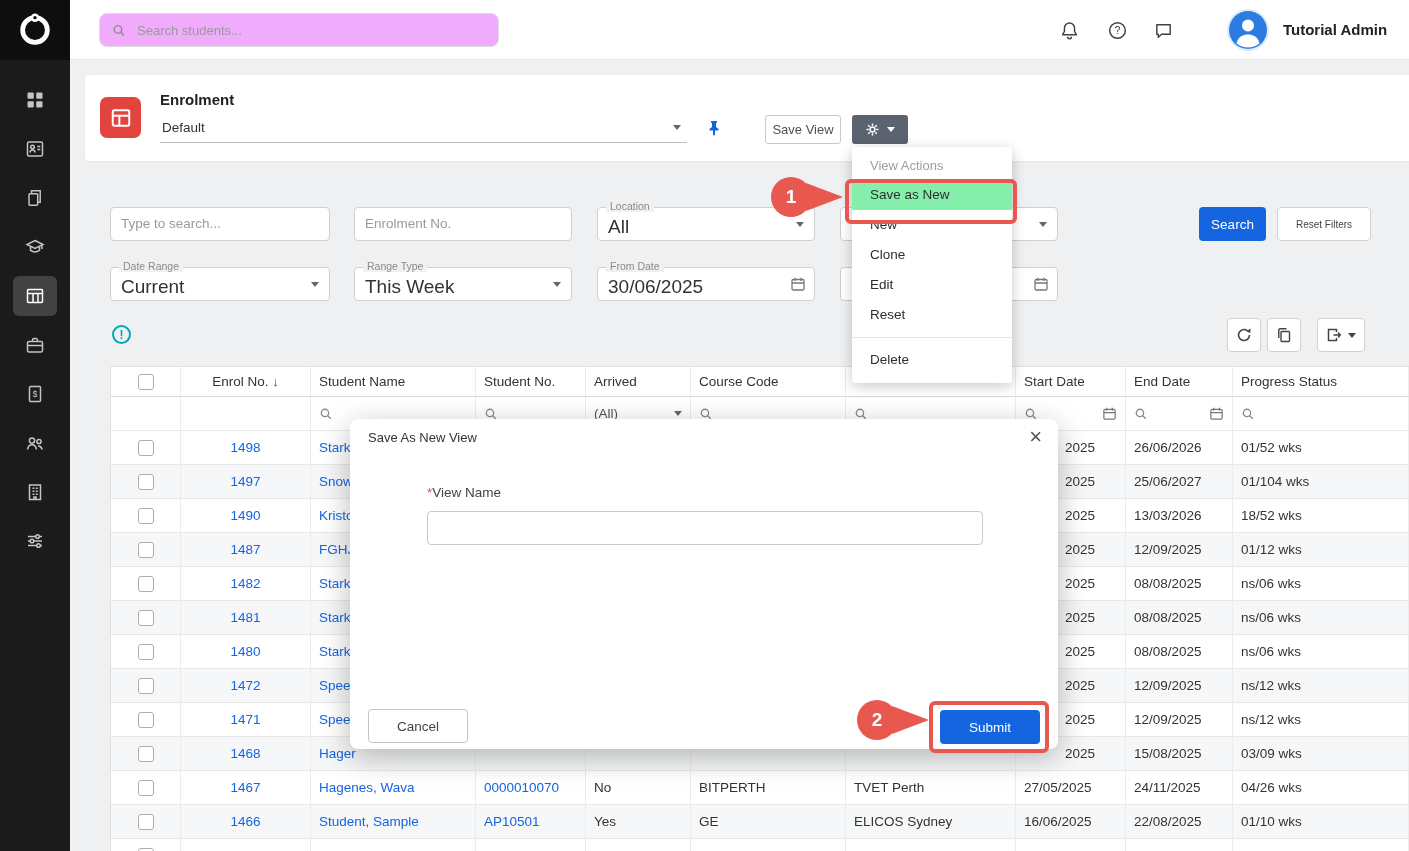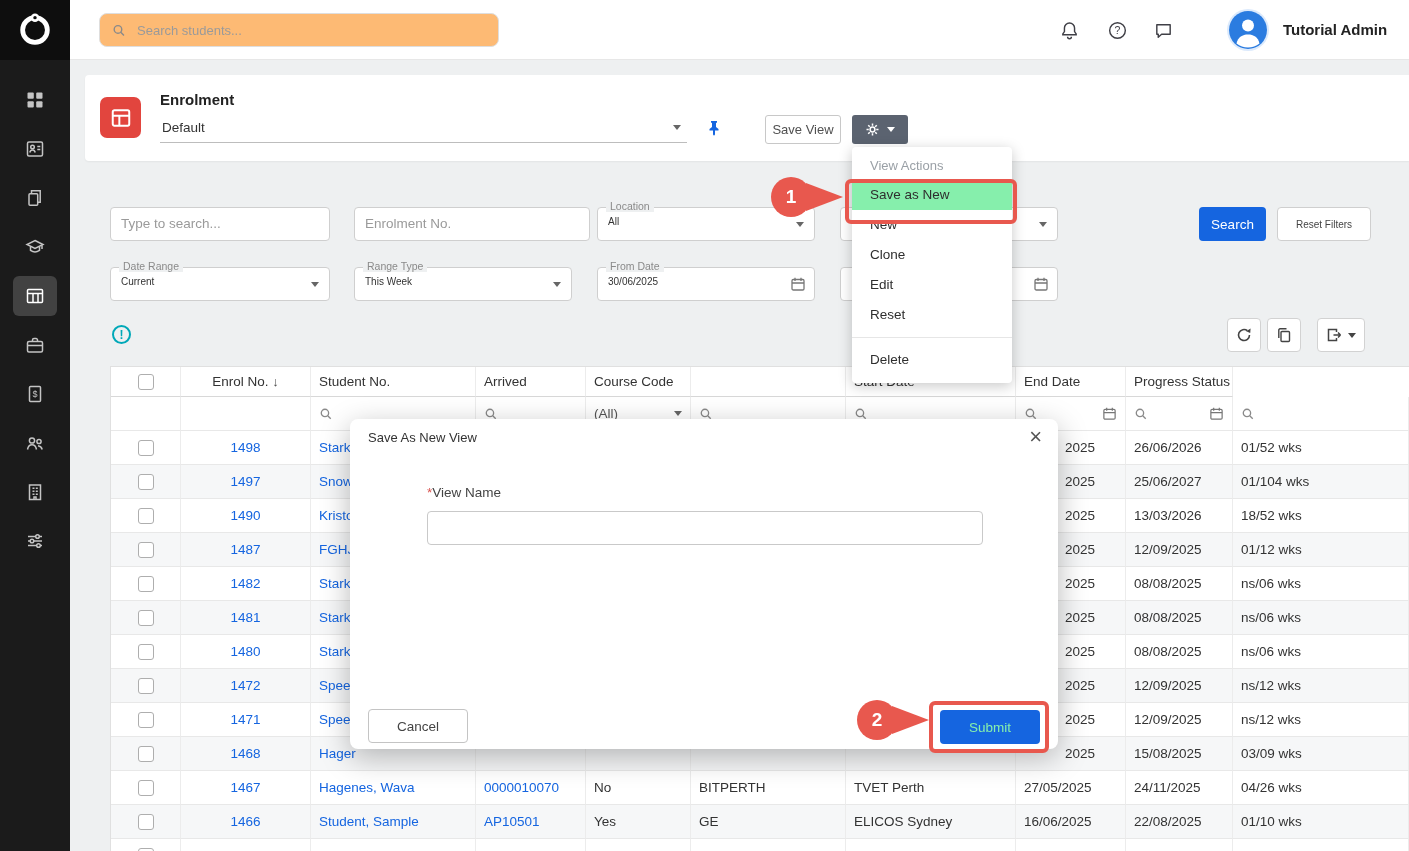--- a/index.html
+++ b/index.html
@@ -15,21 +15,21 @@
   #sidebar { position:absolute; left:0; top:0; width:70px; height:851px; background:#1b1b1b; z-index:30; }
   #logo { width:70px; height:60px; background:#0e0e0e; display:flex; align-items:center; justify-content:center; }
   #side-items { position:absolute; top:80px; left:0; width:70px; display:flex; flex-direction:column; align-items:center; gap:9px; }
   .side-item { width:44px; height:40px; border-radius:6px; display:flex; align-items:center; justify-content:center; cursor:pointer; }
   .side-item.active { background:#424242; }
   .side-item svg { stroke:#c4c4c4; fill:none; stroke-width:1.5; }
   .side-item.active svg { stroke:#ffffff; }
 
   
   #topbar { position:absolute; left:70px; top:0; width:1339px; height:60px; background:#fff; border-bottom:1px solid #e7e7e7; z-index:20; }
-  #search-box { position:absolute; left:29px; top:13px; width:400px; height:34px; border:1px solid #dedede; border-radius:8px; background:#fdba74; display:flex; align-items:center; padding:0 12px; gap:9px; }
+  #search-box { position:absolute; left:29px; top:13px; width:400px; height:34px; border:1px solid #dedede; border-radius:8px; background:#f0abfc; display:flex; align-items:center; padding:0 12px; gap:9px; }
   #search-box input { border:0; outline:0; background:transparent; font:inherit; color:#555; width:100%; }
   #search-box input::placeholder { color:#9a9a9a; }
   .tb-icon { position:absolute; top:19px; width:22px; height:22px; display:flex; align-items:center; justify-content:center; cursor:pointer; }
   #bell { left:988px; } #help { left:1036px; } #chat { left:1082px; }
   #avatar { position:absolute; left:1159px; top:11px; width:38px; height:38px; border-radius:50%; box-shadow:0 0 0 2px #dceafc; cursor:pointer; }
   #user-name { position:absolute; left:1213px; top:21px; font-size:15px; font-weight:700; color:#222; }
 
   
   #viewbar { position:absolute; left:85px; top:75px; width:1324px; height:86px; background:#fff; border-radius:4px 0 0 4px; box-shadow:0 1px 2px rgba(0,0,0,.05); z-index:5; }
   #app-tile { position:absolute; left:15px; top:22px; width:41px; height:41px; background:#e2453e; border-radius:7px; display:flex; align-items:center; justify-content:center; }
@@ -45,25 +45,25 @@
 
   
   #view-menu { position:absolute; left:852px; top:147px; width:160px; background:#fff; border-radius:4px; box-shadow:0 3px 14px rgba(0,0,0,.22); padding:5px 0 8px 0; z-index:40; }
   .menu-header { height:28px; line-height:28px; padding:0 18px; color:#9aa0a6; font-size:13px; }
   .menu-item { height:30px; line-height:30px; padding:0 18px; font-size:13.5px; color:#2e2e2e; cursor:pointer; }
   .menu-item.selected { background:#86efac; }
   .menu-sep { height:1px; background:#e6e6e6; margin:7px 0; }
 
   
   .f { position:absolute; height:34px; background:#fff; border:1px solid #cfcfcf; border-radius:4px; }
-  #f1 { left:110px; top:207px; width:220px; } #f2 { left:354px; top:207px; width:236px; }
+  #f1 { left:110px; top:207px; width:220px; } #f2 { left:354px; top:207px; width:218px; }
   #f3 { left:597px; top:207px; width:218px; } #f4 { left:840px; top:207px; width:218px; }
   #f5 { left:110px; top:267px; width:220px; } #f6 { left:354px; top:267px; width:218px; }
   #f7 { left:597px; top:267px; width:218px; } #f8 { left:840px; top:267px; width:218px; }
-  .f .val { position:absolute; left:10px; top:8px; font-size:10px; color:#333; }
+  .f .val { position:absolute; left:10px; top:8px; font-size:19px; color:#333; }
   .f .ph { position:absolute; left:10px; top:8px; font-size:13.5px; color:#9a9a9a; }
   .f .flabel { position:absolute; left:8px; top:-8px; background:#eef0f1; padding:0 4px; font-size:10.5px; color:#8a8a8a; }
   .f .caret { position:absolute; right:10px; top:14px; }
   .f .cal { position:absolute; right:8px; top:8px; }
   #search-btn { position:absolute; left:1199px; top:207px; width:67px; height:34px; background:#1565e0; border-radius:4px; color:#fff; font-size:13.5px; display:flex; align-items:center; justify-content:center; cursor:pointer; z-index:6; }
   #resetf-btn { position:absolute; left:1277px; top:207px; width:94px; height:34px; background:#fff; border:1px solid #cfcfcf; border-radius:4px; color:#444; font-size:10px; display:flex; align-items:center; justify-content:center; cursor:pointer; z-index:6; }
 
   #info-icon { position:absolute; left:112px; top:325px; width:19px; height:19px; border:2px solid #00a8b8; border-radius:50%; color:#00a8b8; font-weight:700; font-size:12px; display:flex; align-items:center; justify-content:center; cursor:pointer; }
 
   .gbtn { position:absolute; top:318px; height:34px; background:#fff; border:1px solid #d2d2d2; border-radius:4px; display:flex; align-items:center; justify-content:center; gap:5px; cursor:pointer; }
@@ -86,21 +86,21 @@
   .sort-arrow { color:#4a4a4a; font-size:13px; }
 
   
   #modal { position:absolute; left:350px; top:419px; width:708px; height:330px; background:#fff; border-radius:8px; box-shadow:0 8px 30px rgba(0,0,0,.28); z-index:50; }
   #modal-title { position:absolute; left:18px; top:11px; font-size:13px; color:#333; }
   #modal-close { position:absolute; right:16px; top:5px; font-size:22px; color:#555; cursor:pointer; }
   #modal-label { position:absolute; left:77px; top:66px; font-size:13.5px; color:#444; }
   #modal-label .req { color:#d9534f; }
   #modal-input { position:absolute; left:77px; top:92px; width:556px; height:34px; border:1px solid #c9c9c9; border-radius:4px; font:inherit; padding:0 10px; outline:none; }
   #modal-cancel { position:absolute; left:18px; top:290px; width:100px; height:34px; background:#fff; border:1px solid #c4c4c4; border-radius:4px; color:#444; font-size:13.5px; display:flex; align-items:center; justify-content:center; cursor:pointer; }
-  #modal-submit { position:absolute; left:590px; top:291px; width:100px; height:34px; background:#1565e0; border-radius:4px; color:#86efac; font-size:13.5px; display:flex; align-items:center; justify-content:center; cursor:pointer; }
+  #modal-submit { position:absolute; left:590px; top:291px; width:100px; height:34px; background:#1565e0; border-radius:4px; color:#ffffff; font-size:13.5px; display:flex; align-items:center; justify-content:center; cursor:pointer; }
 
   
   .ann-circle { position:absolute; width:40px; height:40px; border-radius:50%; background:#e8584e; color:#fff; font-weight:700; font-size:19px; display:flex; align-items:center; justify-content:center; z-index:60; }
   .ann-arrow { position:absolute; width:0; height:0; border-top:14px solid transparent; border-bottom:14px solid transparent; border-left:37px solid #e8584e; z-index:60; }
   .ann-box { position:absolute; border:4px solid #e8584e; border-radius:6px; z-index:60; }
   #ann1-circle { left:771px; top:177px; } #ann1-arrow { left:806px; top:183px; }
   #ann1-box { left:845px; top:179px; width:172px; height:45px; }
   #ann2-circle { left:857px; top:700px; } #ann2-arrow { left:892px; top:706px; }
   #ann2-box { left:929px; top:701px; width:120px; height:52px; }
 
@@ -338,20 +338,21 @@
   </div>
 
   <div id="grid">
     <div class="thead">
       <div class="tc c-check">
           <input type="checkbox" style="">
         </div>
       <div class="tc c-center">
         <span>Enrol No.</span>&nbsp;<span class="sort-arrow">↓</span>
       </div>
+      <div class="tc">Student Name</div>
       <div class="tc">Student No.</div>
       <div class="tc">Arrived</div>
       <div class="tc">Course Code</div>
       <div class="tc"></div>
       <div class="tc">Start Date</div>
       <div class="tc">End Date</div>
       <div class="tc">Progress Status</div>
     </div>
     <div class="tfilter">
       <div class="tc"></div>

